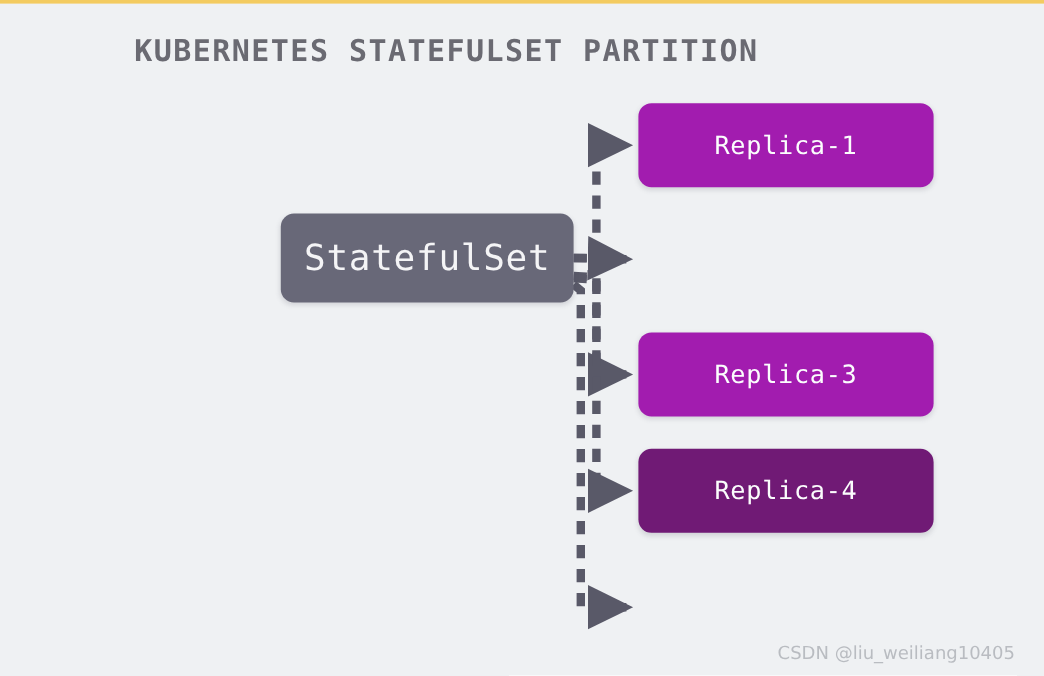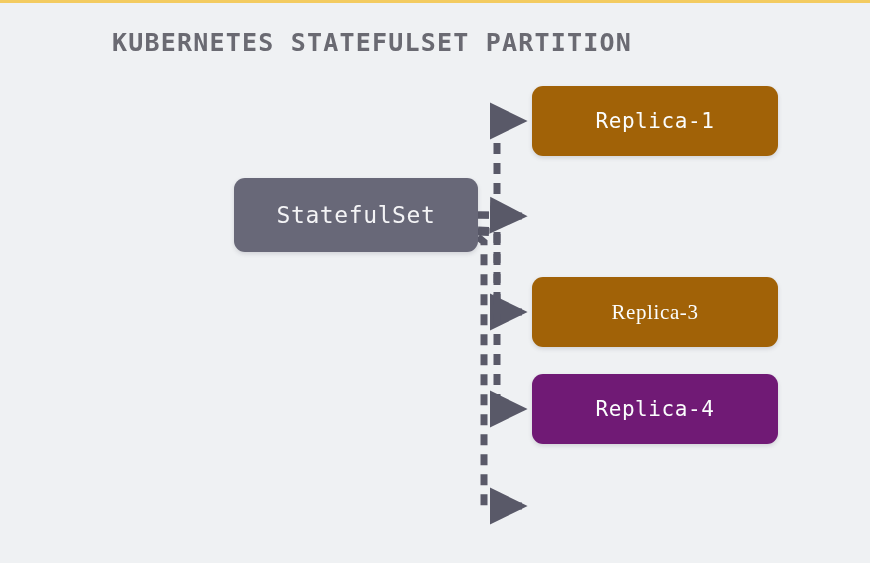--- a/index.html
+++ b/index.html
@@ -66,38 +66,38 @@
     box-shadow: 0 2px 4px rgba(80, 80, 95, 0.18);
   }
 
   #node-statefulset {
     left: 234px;
     top: 178px;
     width: 244px;
     height: 74px;
     background: #686878;
     color: #f4f4f6;
-    font-size: 23px;
+    font-size: 30px;
     letter-spacing: 0.6px;
   }
 
   .replica {
     left: 532px;
     width: 246px;
     height: 70px;
     color: #fbfdfd;
     font-size: 21px;
     letter-spacing: 0.6px;
   }
-  .replica.ready   { background: #a16207; }
+  .replica.ready   { background: #a21caf; }
   .replica.pending { background: #701a75; }
 
   #node-replica-1 { top: 86px;  }
   #node-replica-2 { top: 181px; }
-  #node-replica-3 { top: 277px; font-family: Liberation Serif, serif; }
+  #node-replica-3 { top: 277px; }
   #node-replica-4 { top: 374px; }
   #node-replica-5 { top: 470px; }
 
   
   #watermark {
     position: absolute;
     left: 648px;
     top: 535px;
     font-family: "DejaVu Sans", sans-serif;
     font-size: 15px;
@@ -147,14 +147,15 @@
 
   <div class="node replica ready" id="node-replica-3">
     <span>Replica-3</span>
   </div>
 
   <div class="node replica pending" id="node-replica-4">
     <span>Replica-4</span>
   </div>
 
 
+  <div id="watermark">CSDN @liu_weiliang10405</div>
 
 </div>
 
 </body></html>

